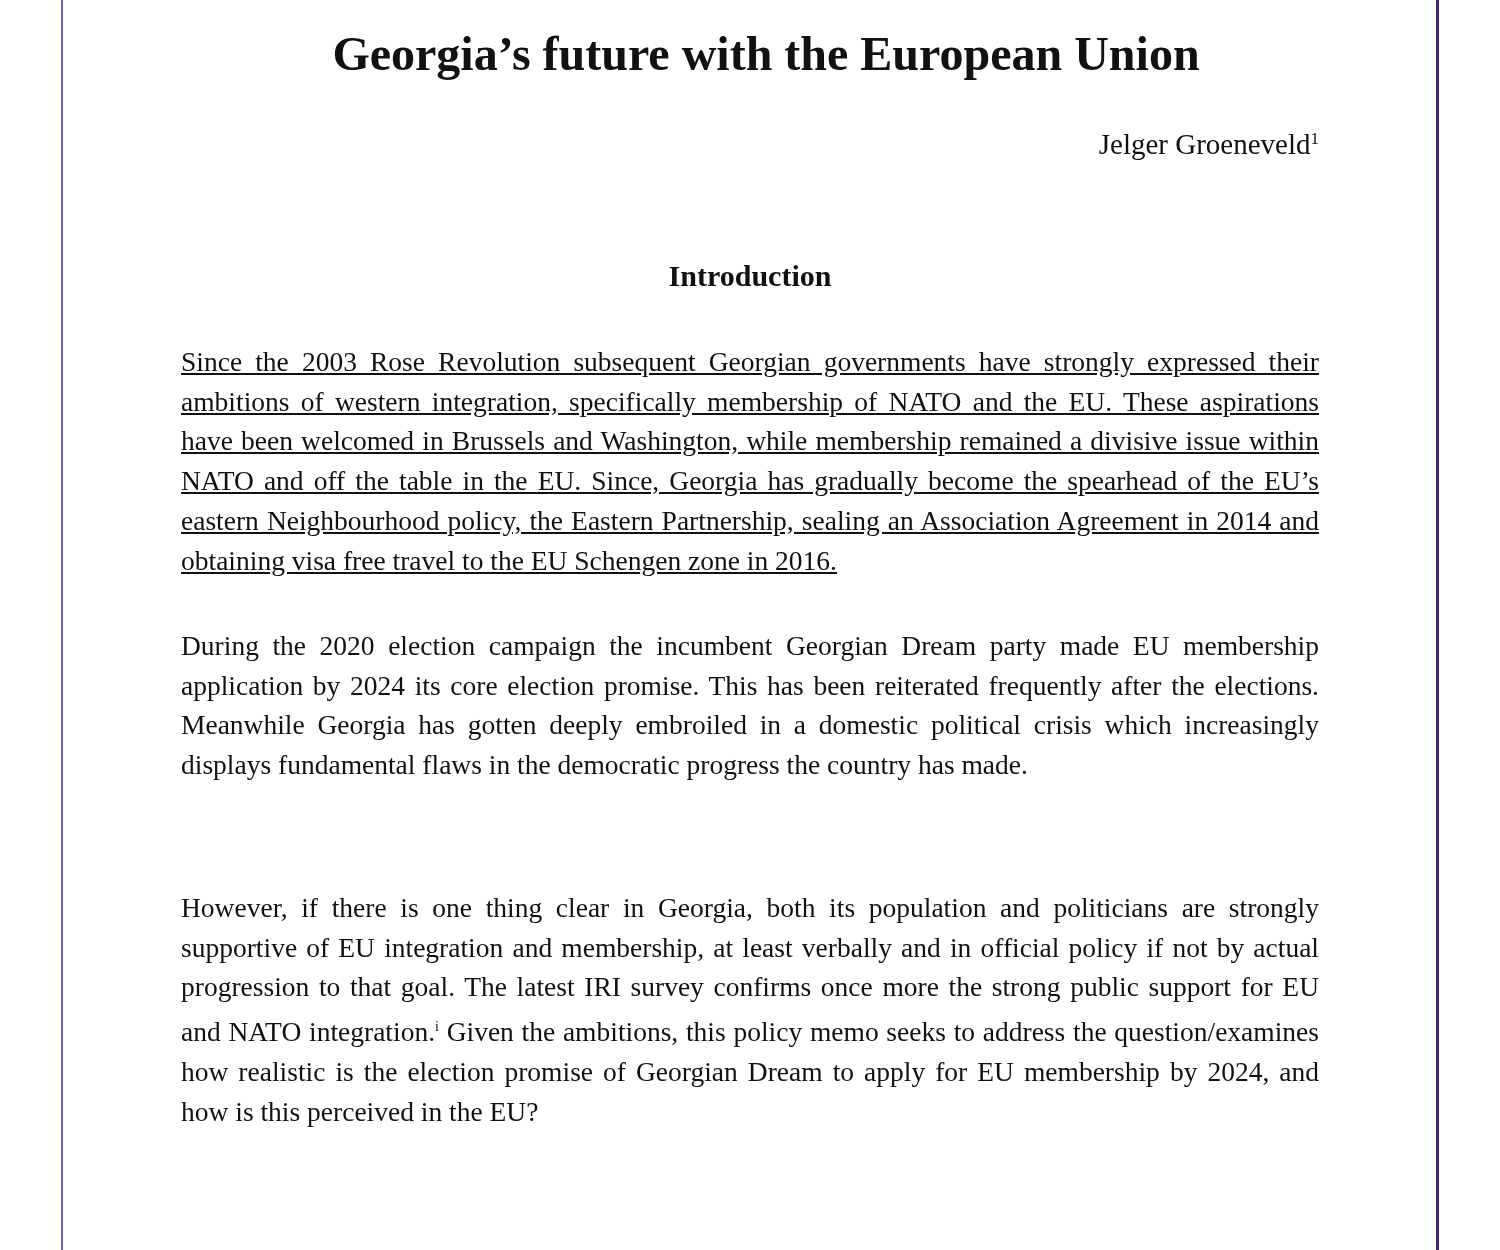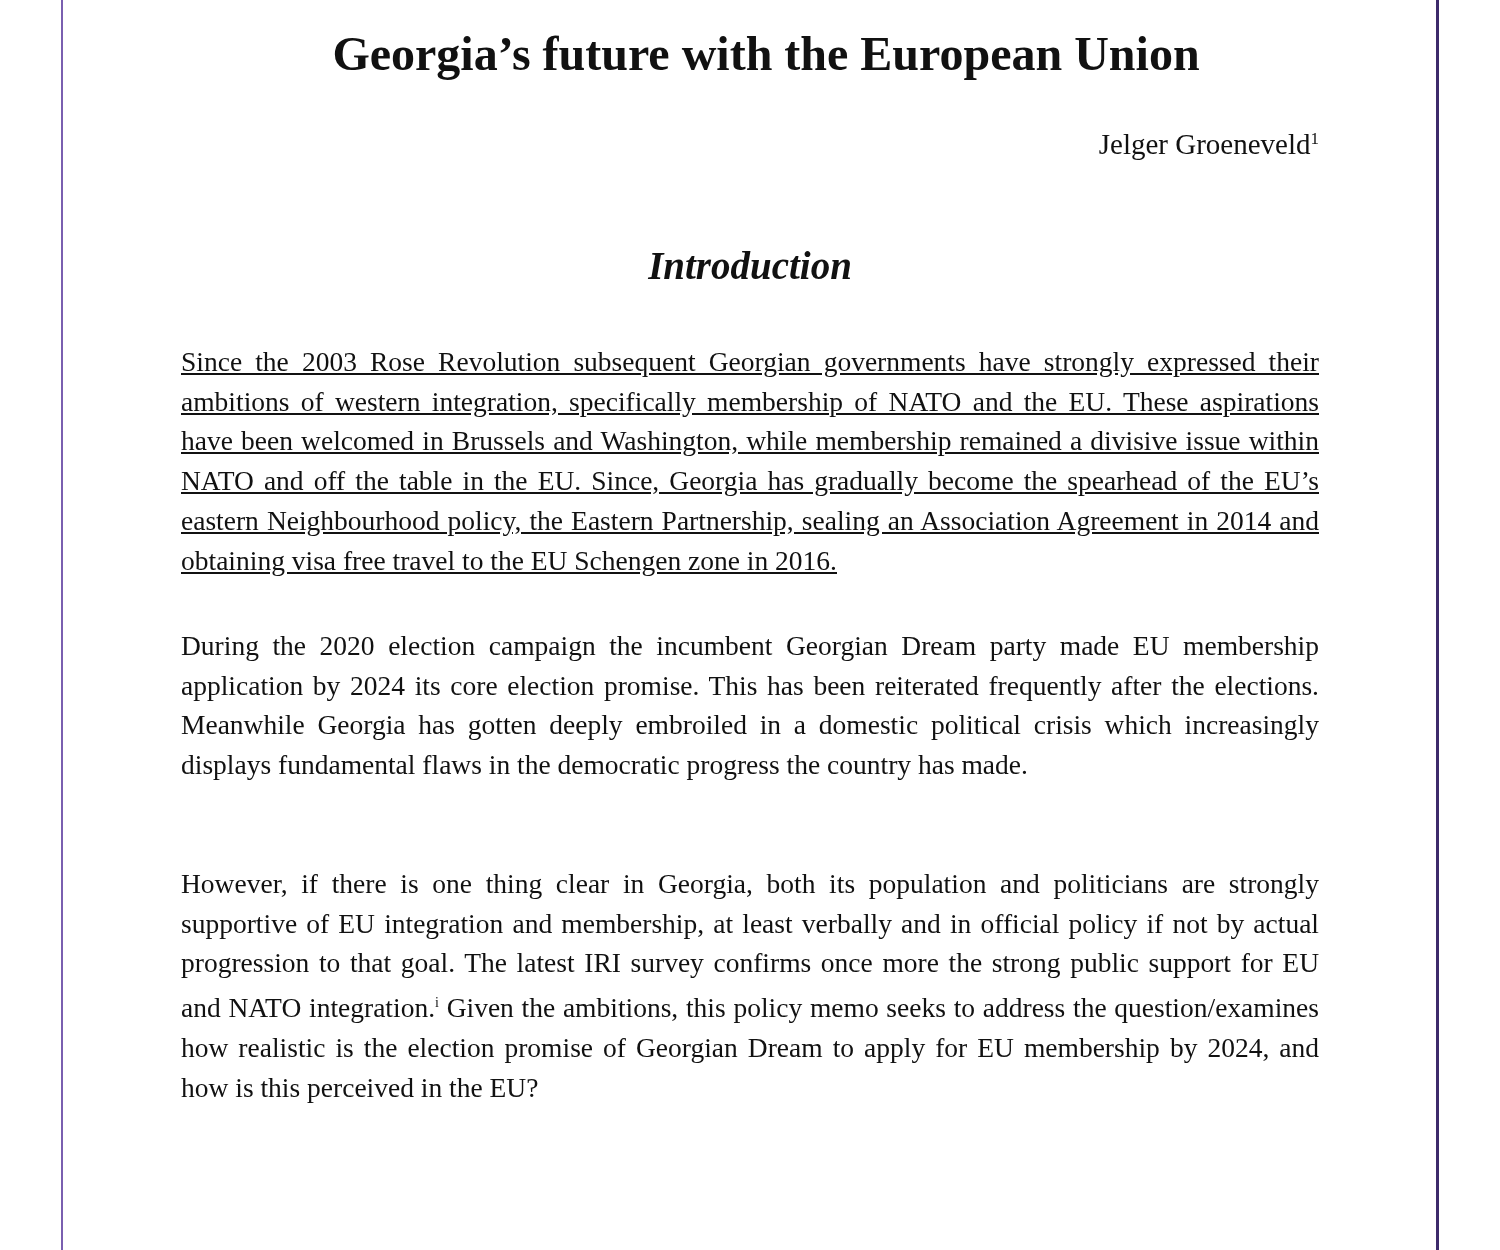--- a/index.html
+++ b/index.html
@@ -2,25 +2,25 @@
 <html><head>
 <meta charset="utf-8">
 <style>
   html, body { margin: 0; padding: 0; background: #ffffff; }
   body { width: 1500px; height: 1250px; position: relative; overflow: hidden; font-family: "Liberation Serif", "DejaVu Serif", serif; color: #111; }
   .border-left { position: absolute; left: 61px; top: 0; width: 2px; height: 1250px; background: #7a5fb0; }
   .border-right { position: absolute; left: 1436px; top: 0; width: 3px; height: 1250px; background: #3d2a6b; }
   .title { position: absolute; left: 0; width: 1500px; top: 8px; text-align: center; font-size: 48px; font-weight: bold; line-height: 60px; }
   .author { position: absolute; right: 181px; top: 120px; font-size: 29px; line-height: 38px; margin-left: 28px; }
   .author sup { font-size: 17px; vertical-align: 10px; }
-  .heading { position: absolute; left: 0; width: 1500px; top: 245px; text-align: center; font-size: 39px; font-weight: bold; line-height: 42px; font-style: italic; }
+  .heading { position: absolute; left: 0; width: 1500px; top: 255px; text-align: center; font-size: 30px; font-weight: bold; line-height: 42px; }
   .para { position: absolute; left: 181px; width: 1138px; font-size: 27.5px; line-height: 39.7px; text-align: justify; }
   .p1 { top: 342px; text-decoration: underline; }
   .p2 { top: 626px; }
-  .p3 { top: 864px; }
+  .p3 { top: 888px; }
   .endnote { font-size: 14px; vertical-align: 10px; }
 </style>
 </head>
 <body>
 
 <div class="border-left"></div>
 <div class="border-right"></div>
 
 <h1 class="title" style="margin:16px">Georgia’s future with the European Union</h1>
 

